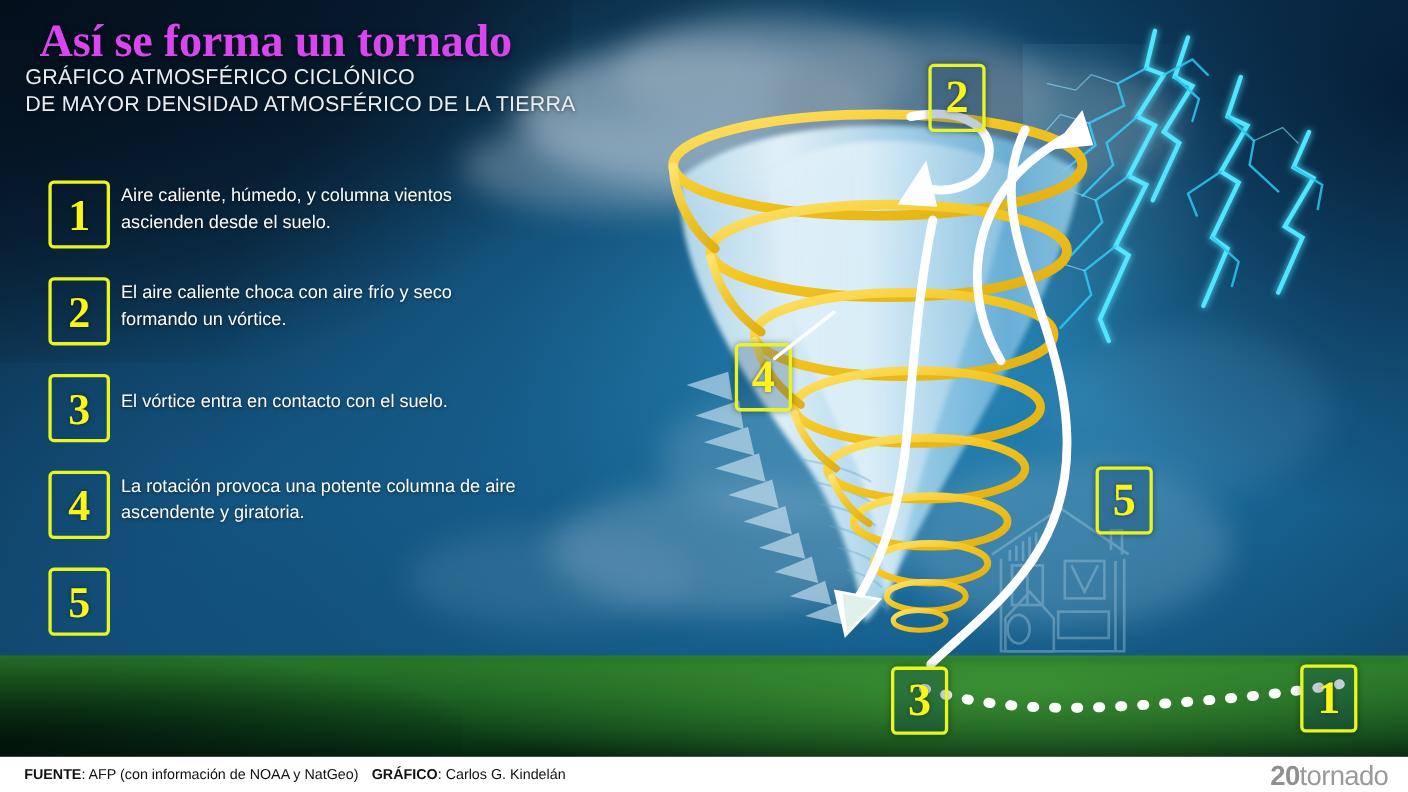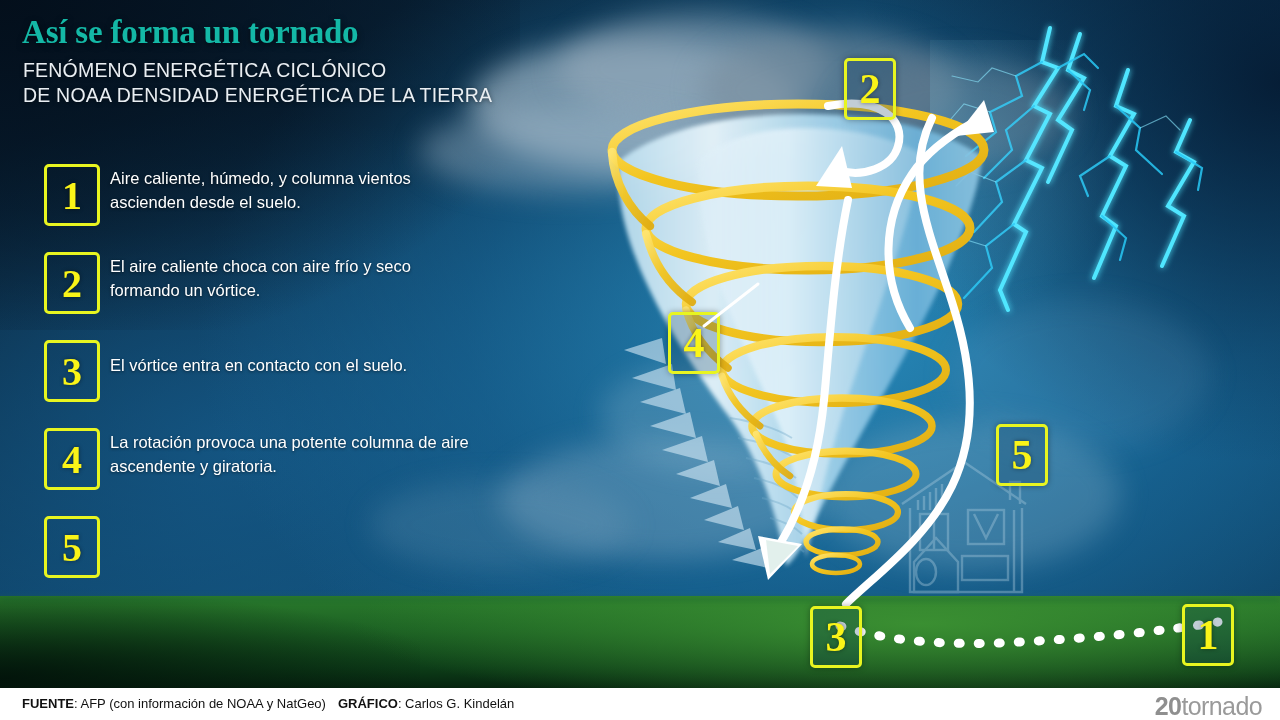--- a/index.html
+++ b/index.html
@@ -55,22 +55,22 @@
   .marker{position:absolute;border:3px solid #e8f520;border-radius:5px;
     display:flex;align-items:center;justify-content:center;
     color:#faf418;font-family:"Liberation Serif", serif;font-weight:bold;
     background:rgba(12,56,88,.25);
     text-shadow:0 0 4px rgba(0,0,0,.45);}
   .marker.list{width:50px;height:56px;font-size:40px;background:transparent;}
   .marker.scene{width:46px;height:56px;font-size:42px;
     box-shadow:0 0 6px rgba(0,0,0,.35);}
 
   
-  .title{position:absolute;left:22px;top:14px;color:#14b8a6;
-    font-family:"Liberation Serif", serif;font-weight:bold;font-size:33px;
+  .title{position:absolute;left:36px;top:14px;color:#d946ef;
+    font-family:"Liberation Serif", serif;font-weight:bold;font-size:42px;
     letter-spacing:-.2px;text-shadow:0 2px 6px rgba(0,0,0,.55);}
   .subtitle{position:absolute;left:23px;top:58px;color:#e9eef2;
     font-size:19.5px;line-height:25px;letter-spacing:.2px;
     text-shadow:0 1px 4px rgba(0,0,0,.5);}
 
   
   .steps{position:absolute;left:44px;top:164px;width:560px;}
   .step{position:relative;height:88px;}
   .step .marker.list{left:0;top:0;position:absolute;}
   .step-text{position:absolute;left:66px;top:3px;width:500px;color:#fff;
@@ -266,22 +266,22 @@
                C346 452 292 490 266 516"></path>
     </g>
   </svg>
 
   <svg style="position:absolute;left:820px;top:588px;width:420px;height:70px;" viewBox="0 0 420 70">
     <path d="M20 38 C70 54 130 58 200 54 C270 50 340 44 398 34" fill="none" stroke="#ffffff" stroke-width="9" stroke-linecap="round" stroke-dasharray="2 18"></path>
   </svg>
 
   <div class="title">Así se forma un tornado</div>
   <div class="subtitle">
-    <div>FENÓMENO ENERGÉTICA CICLÓNICO</div>
-    <div>DE NOAA DENSIDAD ENERGÉTICA DE LA TIERRA</div>
+    <div>GRÁFICO ATMOSFÉRICO CICLÓNICO</div>
+    <div>DE MAYOR DENSIDAD ATMOSFÉRICO DE LA TIERRA</div>
   </div>
 
   <div class="steps">
     <div class="step">
       <div class="marker list">1</div>
       <div class="step-text">
         <div>Aire caliente, húmedo, y columna vientos</div>
         <div>ascienden desde el suelo.</div>
       </div>
     </div>

